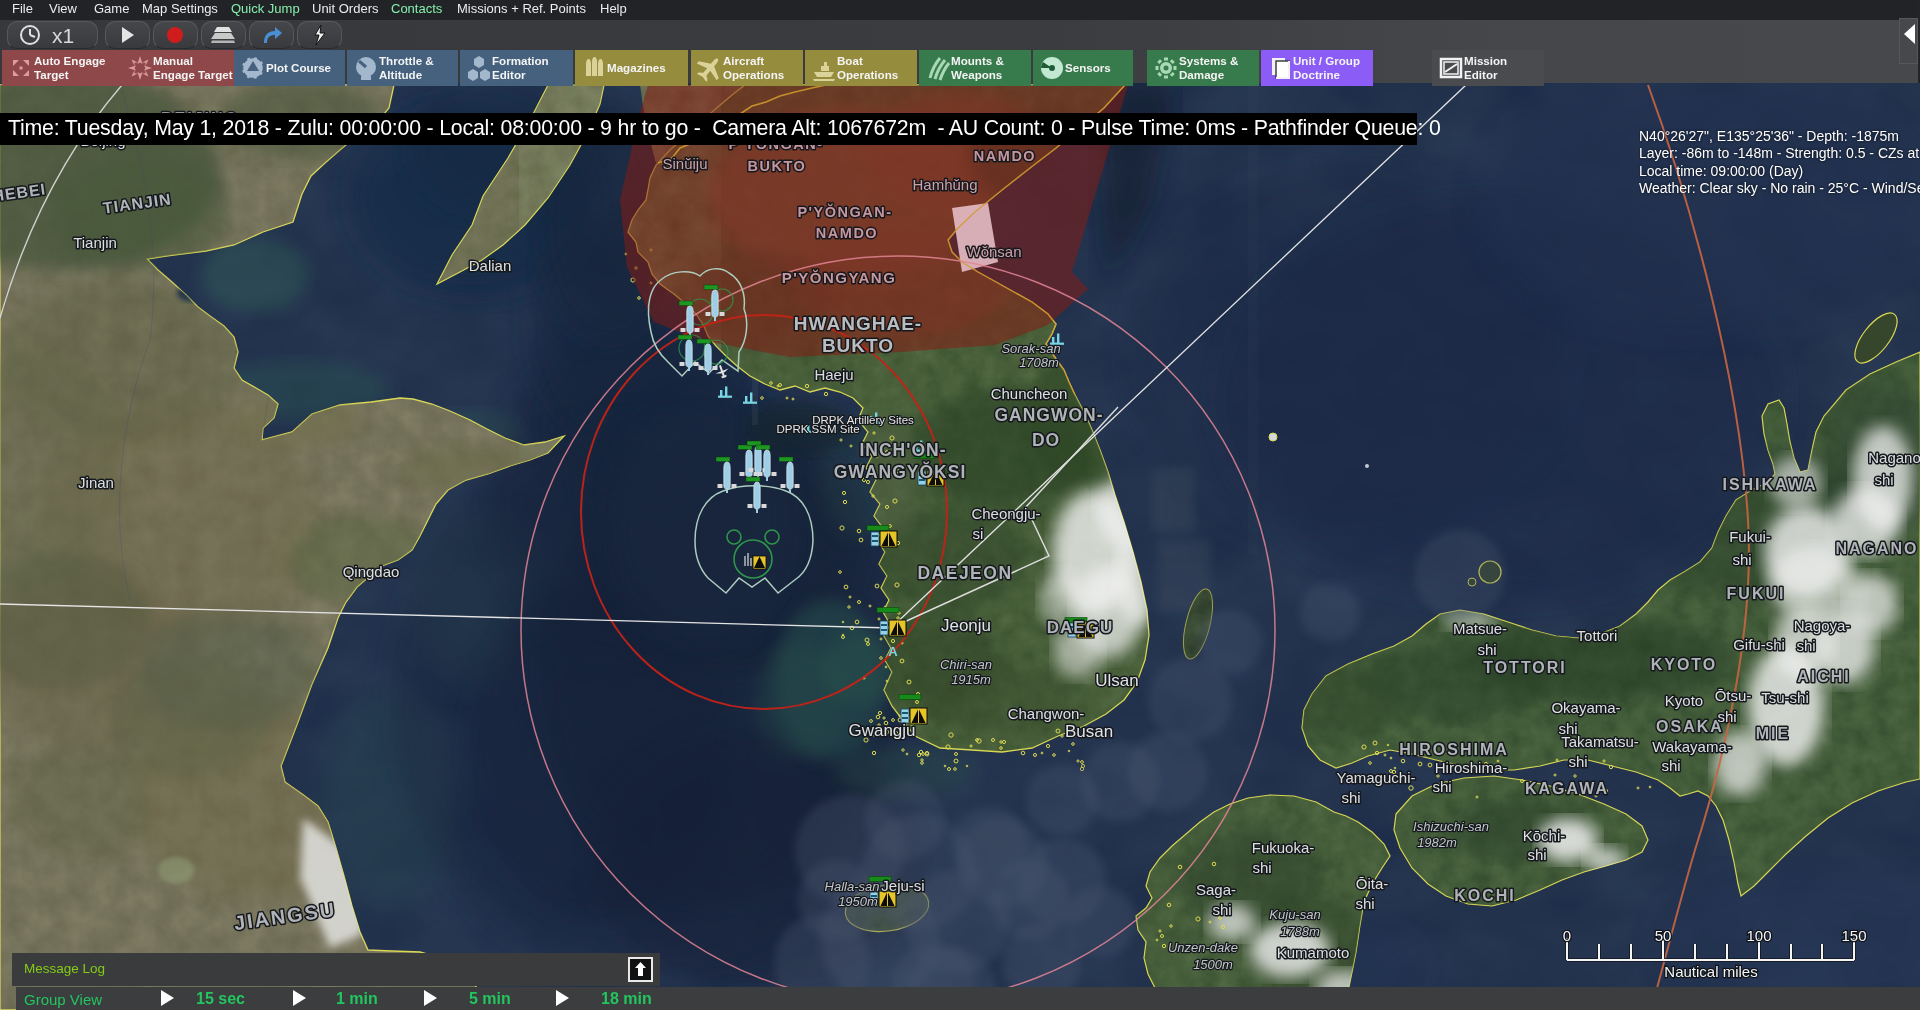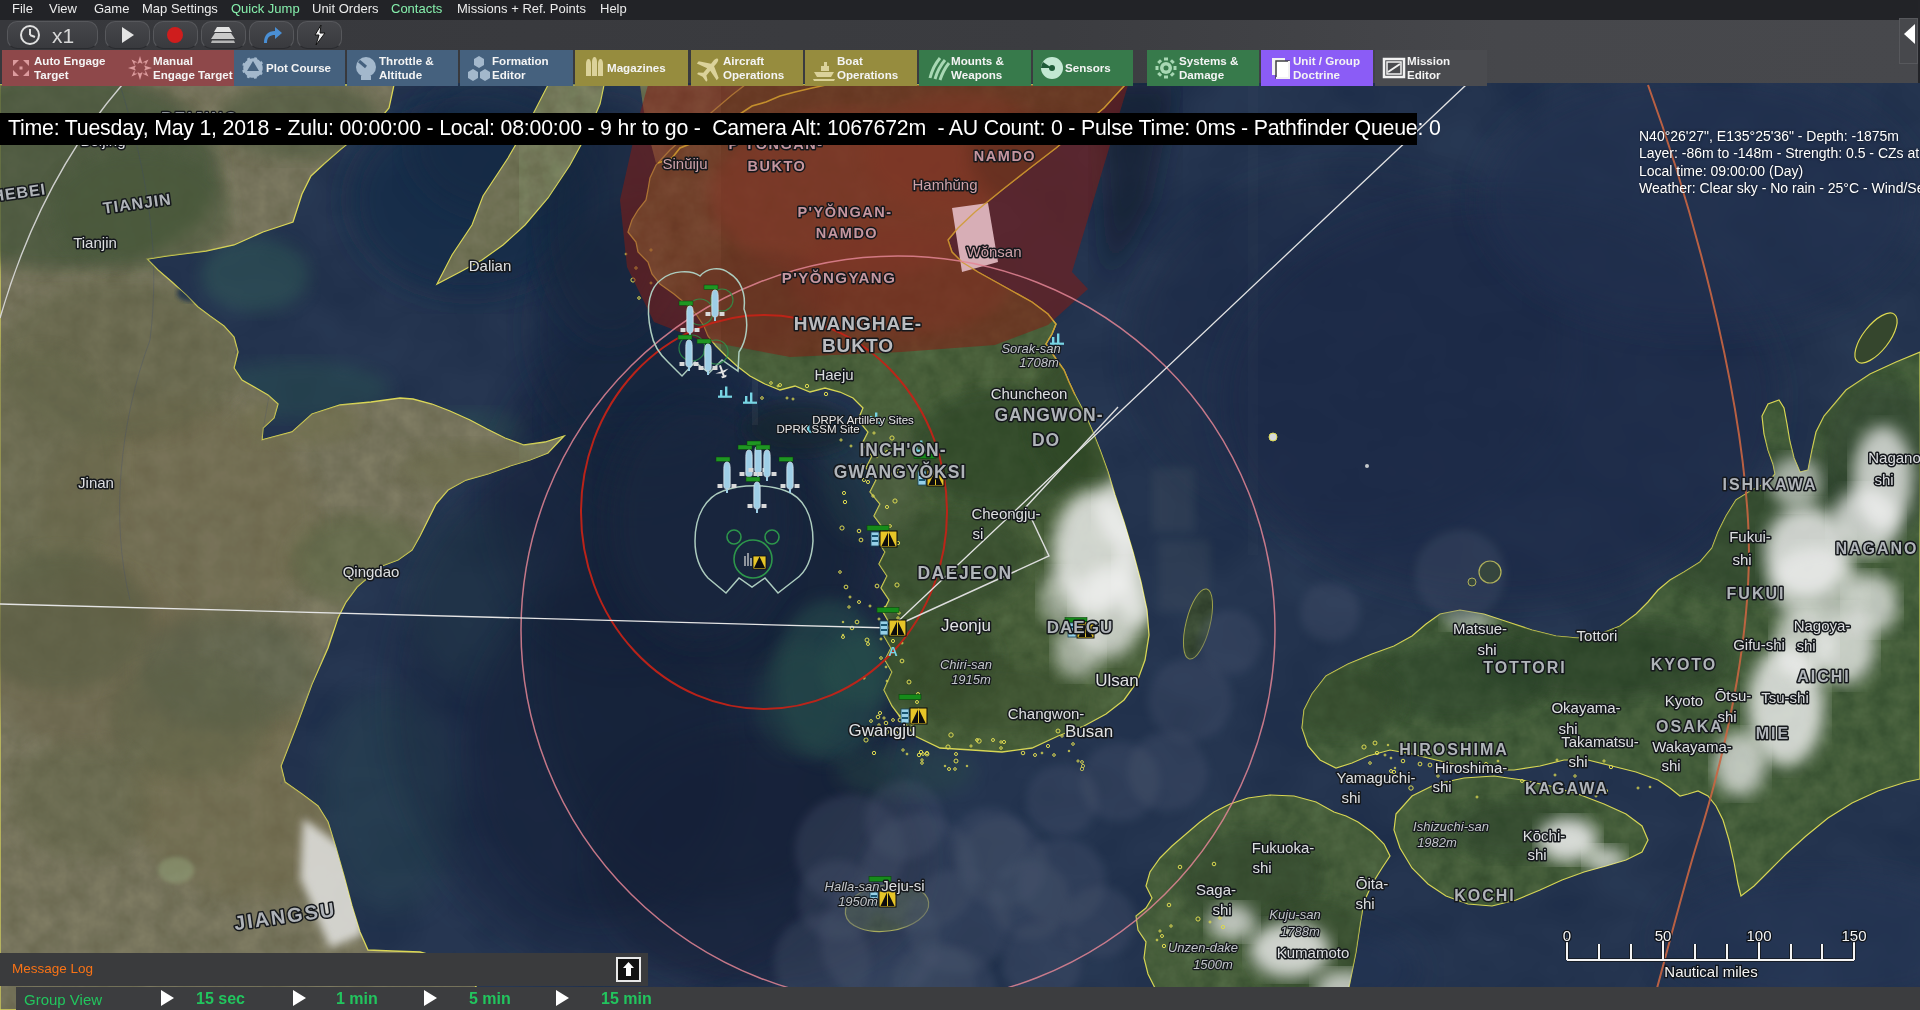--- a/index.html
+++ b/index.html
@@ -18,22 +18,22 @@
  font-weight:700;line-height:14px;white-space:nowrap}
 .cb .lbl{position:absolute;left:32px;top:50%;transform:translateY(-50%)}
 .cb svg{position:absolute;left:3px;top:50%;transform:translateY(-50%)}
 
 #timebar{position:absolute;left:0;top:85px;width:1417px;height:32px;background:#000;z-index:49;
  color:#fff;font-size:21.3px;margin-top:28px;}
 #timebar div{position:absolute;left:8px;top:3px;white-space:nowrap;letter-spacing:-0.2px}
 #info{position:absolute;left:1639px;top:128px;width:281px;z-index:40;color:#fff;font-size:14px;
  line-height:17.4px;white-space:nowrap;overflow:hidden;text-shadow:0 0 3px rgba(0,0,0,.8)}
 
-#msglog{position:absolute;left:0;top:953px;width:648px;height:33px;background:#3a3b3d;z-index:55;
- color:#f97316;font-size:13.5px}
+#msglog{position:absolute;left:12px;top:953px;width:648px;height:33px;background:#3a3b3d;z-index:55;
+ color:#84cc16;font-size:13.5px}
 #msglog span{position:absolute;left:12px;top:8px}
 #msgbtn{position:absolute;left:616px;top:4px;width:25px;height:25px;background:#111;
  border:2px solid #e8e8e8}
 #botbar{position:absolute;left:16px;top:987px;width:1920px;height:23px;background:#3c3d3f;z-index:56;
  color:#22c55e;font-size:15px}
 #botbar span{position:absolute;top:4px;white-space:nowrap}
 #botbar .bld{font-weight:700;font-size:16px;top:3px}
 .tri{position:absolute;top:3px;width:0;height:0;border-style:solid;border-width:8px 0 8px 13px;
  border-color:transparent transparent transparent #fff}
 #collapse{position:absolute;left:1899px;top:18px;width:19px;height:46px;background:#47484c;
@@ -755,21 +755,21 @@
     <div class="cb" style="left:1261px;width:112px;background:#8b5cf6">
       <svg width="32" height="32" viewBox="0 0 32 32">
         <g>
           <rect x="8" y="6" width="13" height="17" fill="#f2f2f2"></rect>
           <rect x="12" y="9" width="13" height="17" fill="#fff" stroke="#3f4043" stroke-width="1.5"></rect>
           <path d="M25,9 L25,26 L12,26" stroke="#f2f2f2" stroke-width="2" fill="none"></path>
         </g>
       </svg>
       <div class="lbl">Unit / Group<br>Doctrine</div>
     </div>
-    <div class="cb" style="left:1375px;width:112px;background:#4a4b4f">
+    <div class="cb" style="left:1432px;width:112px;background:#4a4b4f">
       <svg width="32" height="32" viewBox="0 0 32 32">
         <g>
           <rect x="6" y="7" width="20" height="18" fill="none" stroke="#f2f2f2" stroke-width="2.5"></rect>
           <rect x="9" y="10" width="14" height="12" fill="none" stroke="#f2f2f2" stroke-width="1.5"></rect>
           <path d="M10,20 L22,12" stroke="#f2f2f2" stroke-width="2"></path>
         </g>
       </svg>
       <div class="lbl">Mission<br>Editor</div>
     </div>
 <div id="timebar">
@@ -787,14 +787,14 @@
     </div>
 <div id="botbar">
       <span style="left:8px">Group View</span>
       <div class="tri" style="left:145px"></div>
       <span class="bld" style="left:180px">15 sec</span>
       <div class="tri" style="left:277px"></div>
       <span class="bld" style="left:320px">1 min</span>
       <div class="tri" style="left:408px"></div>
       <span class="bld" style="left:453px">5 min</span>
       <div class="tri" style="left:540px"></div>
-      <span class="bld" style="left:585px">15 min</span>
+      <span class="bld" style="left:585px">18 min</span>
     </div>
 </div>
 </body></html>

